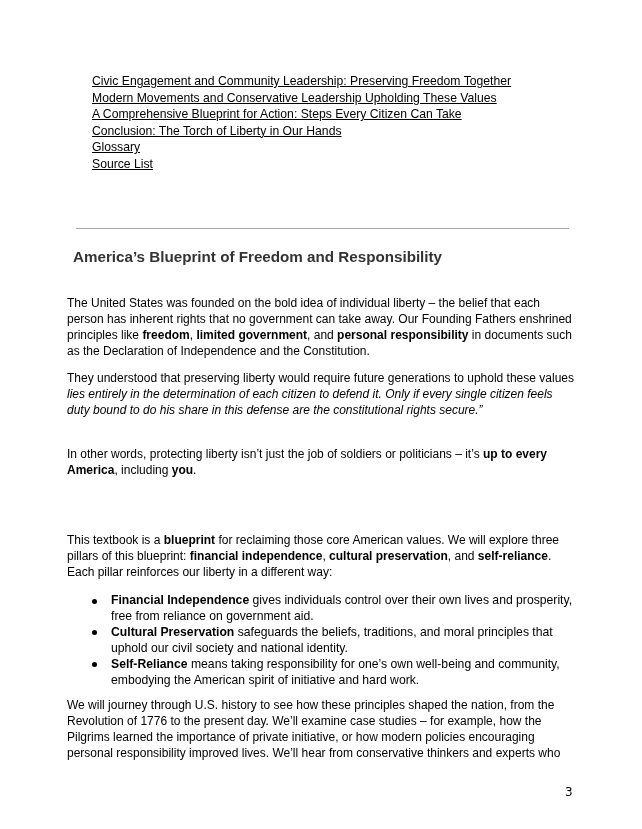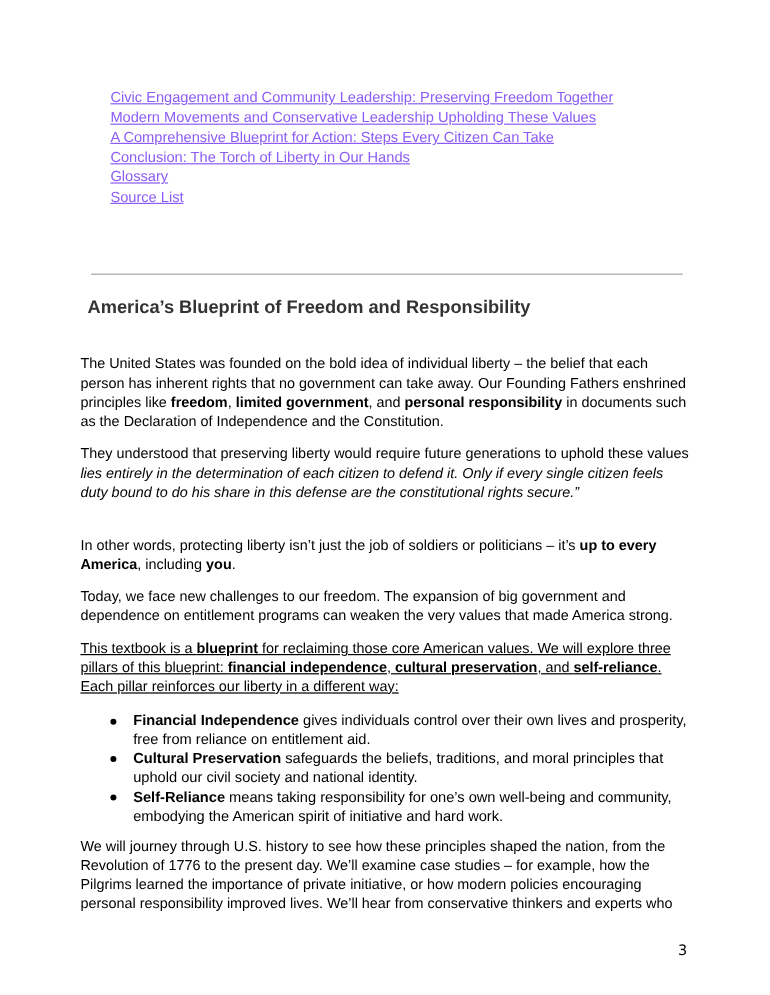--- a/index.html
+++ b/index.html
@@ -30,21 +30,21 @@
       padding: 0;
       list-style: none;
     }
     .toc li {
       font-size: 12.2px;
       line-height: 16.6px;
       height: 16.6px;
       white-space: nowrap;
     }
     .toc a {
-      color: #8b5cf6;
+      color: #000000;
       text-decoration: underline;
       text-underline-offset: 1px;
     }
     .divider {
       position: absolute;
       left: 76px;
       top: 228px;
       width: 493px;
       height: 0;
       border-top: 1.5px solid #a6a6a6;
@@ -68,21 +68,21 @@
       margin: 0;
       color: #000000;
     }
     .body-text b { font-weight: bold; text-align: right; }
     .body-text i { font-style: italic; }
     .line { display: block; white-space: nowrap; }
     .p1 { top: 296px; }
     .p2 { top: 371px; }
     .p3 { top: 447px; }
     .p4 { top: 490px; }
-    .p5 { top: 533px; text-decoration: underline; }
+    .p5 { top: 533px; }
     .p6 { top: 698px; }
     .bullets {
       position: absolute;
       left: 92px;
       top: 593px;
       margin: 0;
       padding: 0;
       list-style: none;
       font-size: 12.2px;
       line-height: 15.9px;
@@ -139,36 +139,32 @@
     <span class="line">They understood that preserving liberty would require future generations to uphold these values</span>
     <span class="line"><i>lies entirely in the determination of each citizen to defend it. Only if every single citizen feels</i></span>
     <span class="line"><i>duty bound to do his share in this defense are the constitutional rights secure.”</i></span>
   </p>
 
   <p class="body-text p3">
     <span class="line"><span>In other words, protecting liberty isn’t just the job of soldiers or politicians – it’s </span><b>up to every</b></span>
     <span class="line"><b>America</b><span>, including </span><b>you</b><span>.</span></span>
   </p>
 
-  <p class="body-text p4">
-    <span class="line">Today, we face new challenges to our freedom. The expansion of big government and</span>
-    <span class="line">dependence on entitlement programs can weaken the very values that made America strong.</span>
-  </p>
 
   <p class="body-text p5">
     <span class="line"><span> This textbook is a </span><b>blueprint</b><span> for reclaiming those core American values. We will explore three</span></span>
     <span class="line"><span>pillars of this blueprint: </span><b>financial independence</b><span>, </span><b>cultural preservation</b><span>, and </span><b>self-reliance</b><span>.</span></span>
     <span class="line">Each pillar reinforces our liberty in a different way:</span>
   </p>
 
   <ul class="bullets">
     <li>
       <span class="dot"></span>
       <span class="line"><b>Financial Independence</b><span> gives individuals control over their own lives and prosperity,</span></span>
-      <span class="line">free from reliance on entitlement aid.</span>
+      <span class="line">free from reliance on government aid.</span>
     </li>
     <li>
       <span class="dot"></span>
       <span class="line"><b>Cultural Preservation</b><span> safeguards the beliefs, traditions, and moral principles that</span></span>
       <span class="line">uphold our civil society and national identity.</span>
     </li>
     <li>
       <span class="dot"></span>
       <span class="line"><b>Self-Reliance</b><span> means taking responsibility for one’s own well-being and community,</span></span>
       <span class="line">embodying the American spirit of initiative and hard work.</span>

